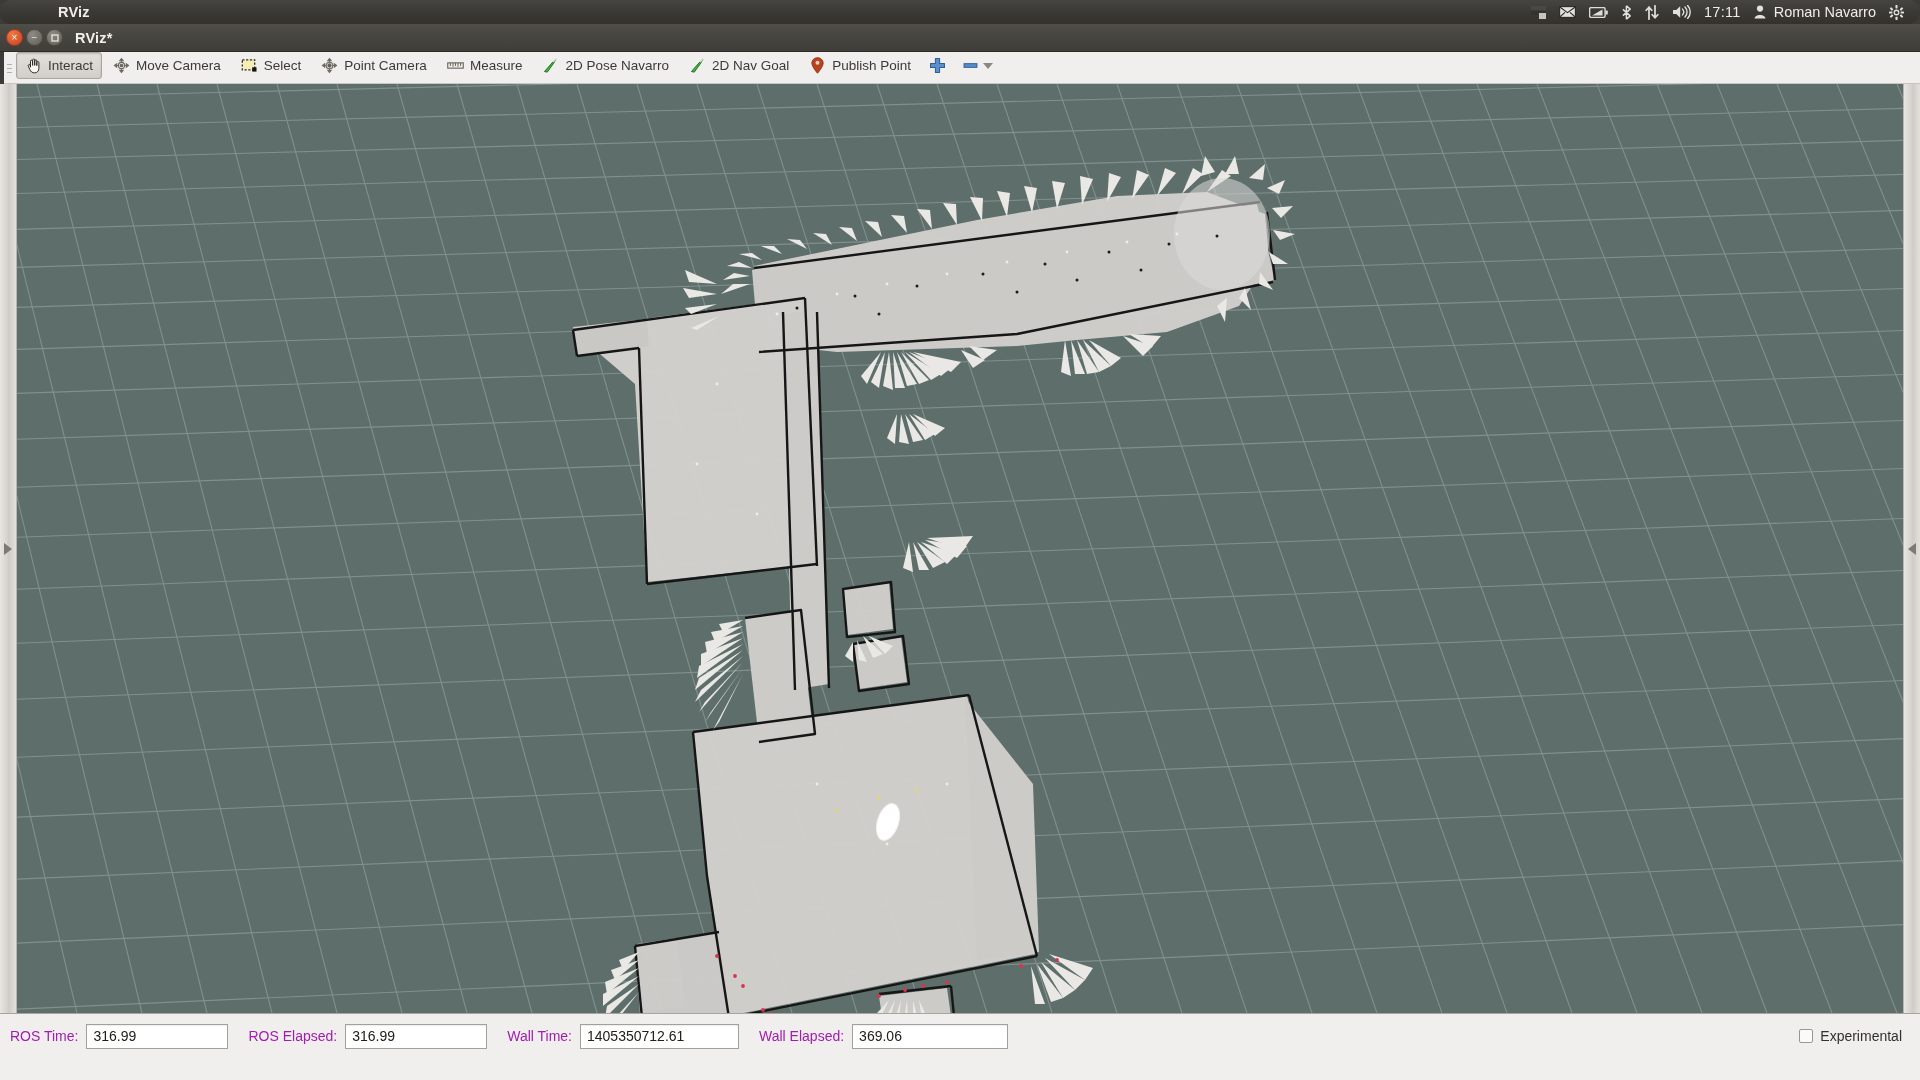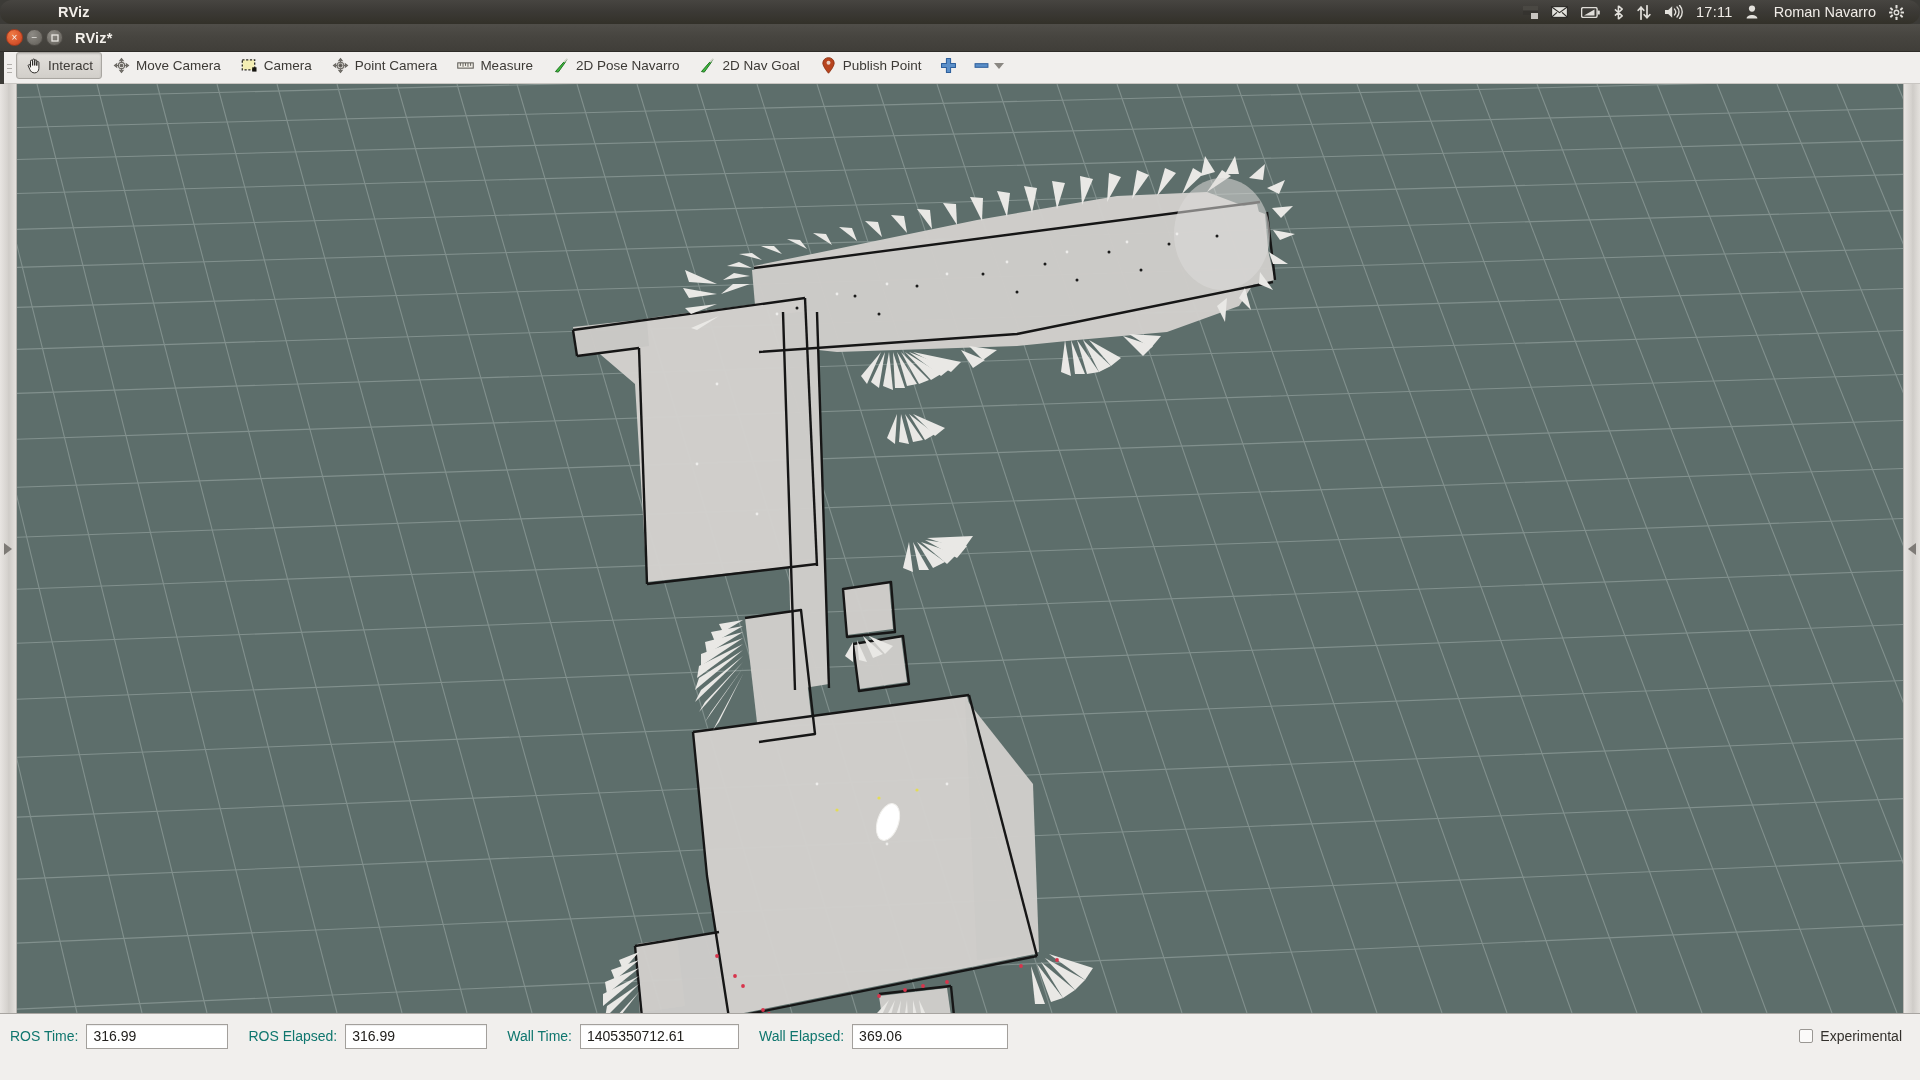--- a/index.html
+++ b/index.html
@@ -20,21 +20,21 @@
     font-weight:bold; color:#f2eee9; margin-left:58px;
     letter-spacing:.2px; font-size:14.5px;
   }
   #unity-tray {
     margin-left:auto; display:flex; align-items:center;
     gap:13px; padding-right:16px; color:#eceae6;
   }
   .tray-ico { display:flex; align-items:center; justify-content:center; opacity:.95; }
   #unity-clock { font-size:14.5px; color:#f0ece7; letter-spacing:.3px; }
   #unity-user { font-size:14.5px; color:#f0ece7; }
-  .tray-grp { display:flex; align-items:center; gap:16px; }
+  .tray-grp { display:flex; align-items:center; gap:8px; }
 
   
   #titlebar {
     position:absolute; left:0; top:24px; width:1920px; height:28px;
     background:linear-gradient(to bottom,#504e49 0%,#474540 45%,#403e39 100%);
     border-bottom:1px solid #2e2c28;
     display:flex; align-items:center;
   }
   #wincontrols { display:flex; align-items:center; gap:3px; margin-left:6px; }
   .wbtn {
@@ -128,21 +128,21 @@
     margin-left:auto; width:17px; height:16px;
     background:linear-gradient(to bottom,#efedea,#dcd9d5);
     border:1px solid #9a9793; border-radius:2px;
     display:flex; align-items:center; justify-content:center;
     font-size:10px; color:#4a4742; line-height:1;
   }
   #time-fields {
     height:44px; display:flex; align-items:center; padding:0 10px;
   }
   .fieldgrp { display:flex; align-items:center; margin-right:20px; }
-  .fieldgrp label { font-size:14px; color:#0f766e; margin-right:8px; white-space:nowrap; }
+  .fieldgrp label { font-size:14px; color:#a21caf; margin-right:8px; white-space:nowrap; }
   .fieldgrp input {
     height:25px; border:1px solid #a3a09c; background:#ffffff;
     border-radius:0; font-size:14px; color:#22201d;
     padding:0 6px; font-family:"Liberation Sans", sans-serif;
     box-shadow:inset 0 1px 1px rgba(0,0,0,.07);
   }
   #ros-time-input, #ros-elapsed-input { width:142px; }
   #wall-time-input { width:159px; }
   #wall-elapsed-input { width:156px; }
 
@@ -288,21 +288,21 @@
     <span class="lbl">Move Camera</span>
   </div>
 
   <div class="tbtn">
     <span class="ticon">
       <svg width="17" height="17" viewBox="0 0 17 17">
         <rect x="1.3" y="2.8" width="12.4" height="10" fill="#f4eeb4" stroke="#2d2b27" stroke-width="1.3" stroke-dasharray="2.2 1.6"></rect>
         <rect x="11.2" y="10.3" width="4.3" height="4.3" fill="#16150f"></rect>
       </svg>
     </span>
-    <span class="lbl">Camera</span>
+    <span class="lbl">Select</span>
   </div>
 
   <div class="tbtn">
     <span class="ticon">
       <svg width="17" height="17" viewBox="0 0 18 18">
         <g fill="none" stroke="#6b6863" stroke-width="1.15">
           <path d="M9 1.6 L9 16.4 M1.6 9 L16.4 9"></path>
           <path d="M9 1.6 L7.2 3.9 L10.8 3.9 Z" fill="#8e8b86"></path>
           <path d="M9 16.4 L7.2 14.1 L10.8 14.1 Z" fill="#8e8b86"></path>
           <path d="M1.6 9 L3.9 7.2 L3.9 10.8 Z" fill="#8e8b86"></path>

